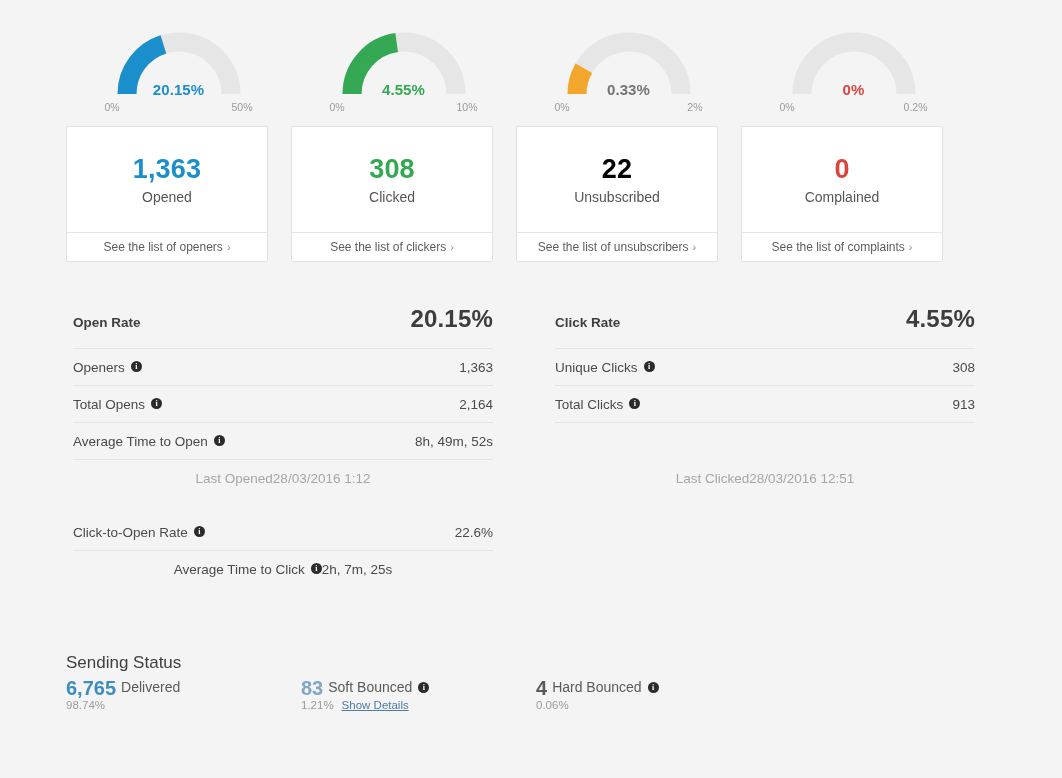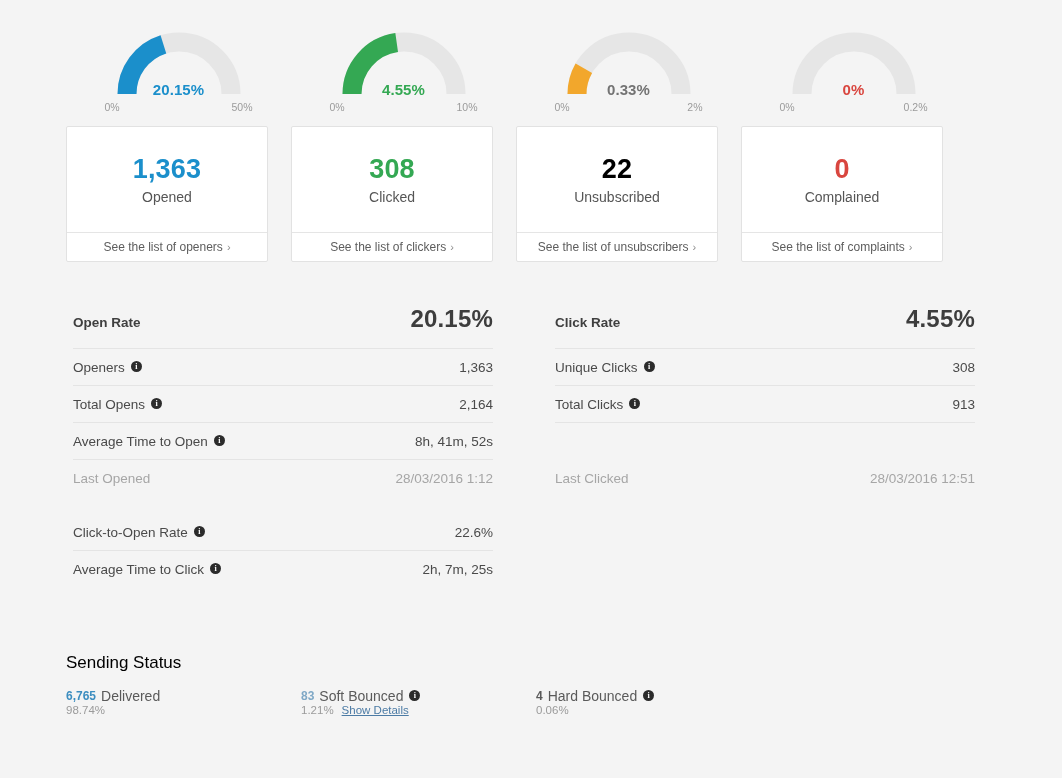--- a/index.html
+++ b/index.html
@@ -128,21 +128,21 @@
   }
   .rt-row {
     display: flex;
     align-items: center;
     justify-content: space-between;
     height: 37px;
     border-bottom: 1px solid #e4e4e4;
     font-size: 13.5px;
     color: #4a4a4a;
   }
-  .rt-row.no-border { border-bottom: none; }
+  .rt-row.no-border { border-bottom: none; justify-content: center; }
   .rt-row.muted { color: #a6a6a6; }
   .rt-row.muted .rt-val { color: #a6a6a6; }
   .rt-label { display: flex; align-items: center; }
   .rt-val { color: #4a4a4a; }
   .rt-gap { height: 17px; }
   .rt-spacer { height: 37px; }
   .info-ico {
     display: inline-block;
     width: 11px; height: 11px;
     border-radius: 50%;
@@ -160,34 +160,34 @@
   }
 
   
   .sending {
     position: absolute;
     left: 66px; top: 653px;
     width: 900px;
   }
   .sending-title {
     font-size: 17px;
-    color: #000000;
-    margin-bottom: 16px;
+    color: #404040;
+    margin-bottom: 4px;
   }
   .sending-row { display: flex; }
   .send-item { width: 235px; }
   .send-main {
     font-size: 14px;
     color: #5a5a5a;
     line-height: 1.1;
     display: flex;
     align-items: center;
   }
   .send-num {
-    font-size: 12px;
+    font-size: 20px;
     font-weight: bold;
     margin-right: 5px;
   }
   .send-sub {
     margin-top: 0;
     font-size: 11.5px;
     color: #9b9b9b;
     display: flex;
     align-items: center;
   }
@@ -320,21 +320,21 @@
           <div class="rt-row">
             <span class="rt-label">Openers<span class="info-ico">i</span></span>
             <span class="rt-val">1,363</span>
           </div>
           <div class="rt-row">
             <span class="rt-label">Total Opens<span class="info-ico">i</span></span>
             <span class="rt-val">2,164</span>
           </div>
           <div class="rt-row">
             <span class="rt-label">Average Time to Open<span class="info-ico">i</span></span>
-            <span class="rt-val">8h, 41m, 52s</span>
+            <span class="rt-val">8h, 49m, 52s</span>
           </div>
           <div class="rt-row muted no-border">
             <span class="rt-label">Last Opened</span>
             <span class="rt-val">28/03/2016 1:12</span>
           </div>
         </div>
       <div class="rt-gap"></div>
       <div id="open-rows2">
           <div class="rt-row">
             <span class="rt-label">Click-to-Open Rate<span class="info-ico">i</span></span>

